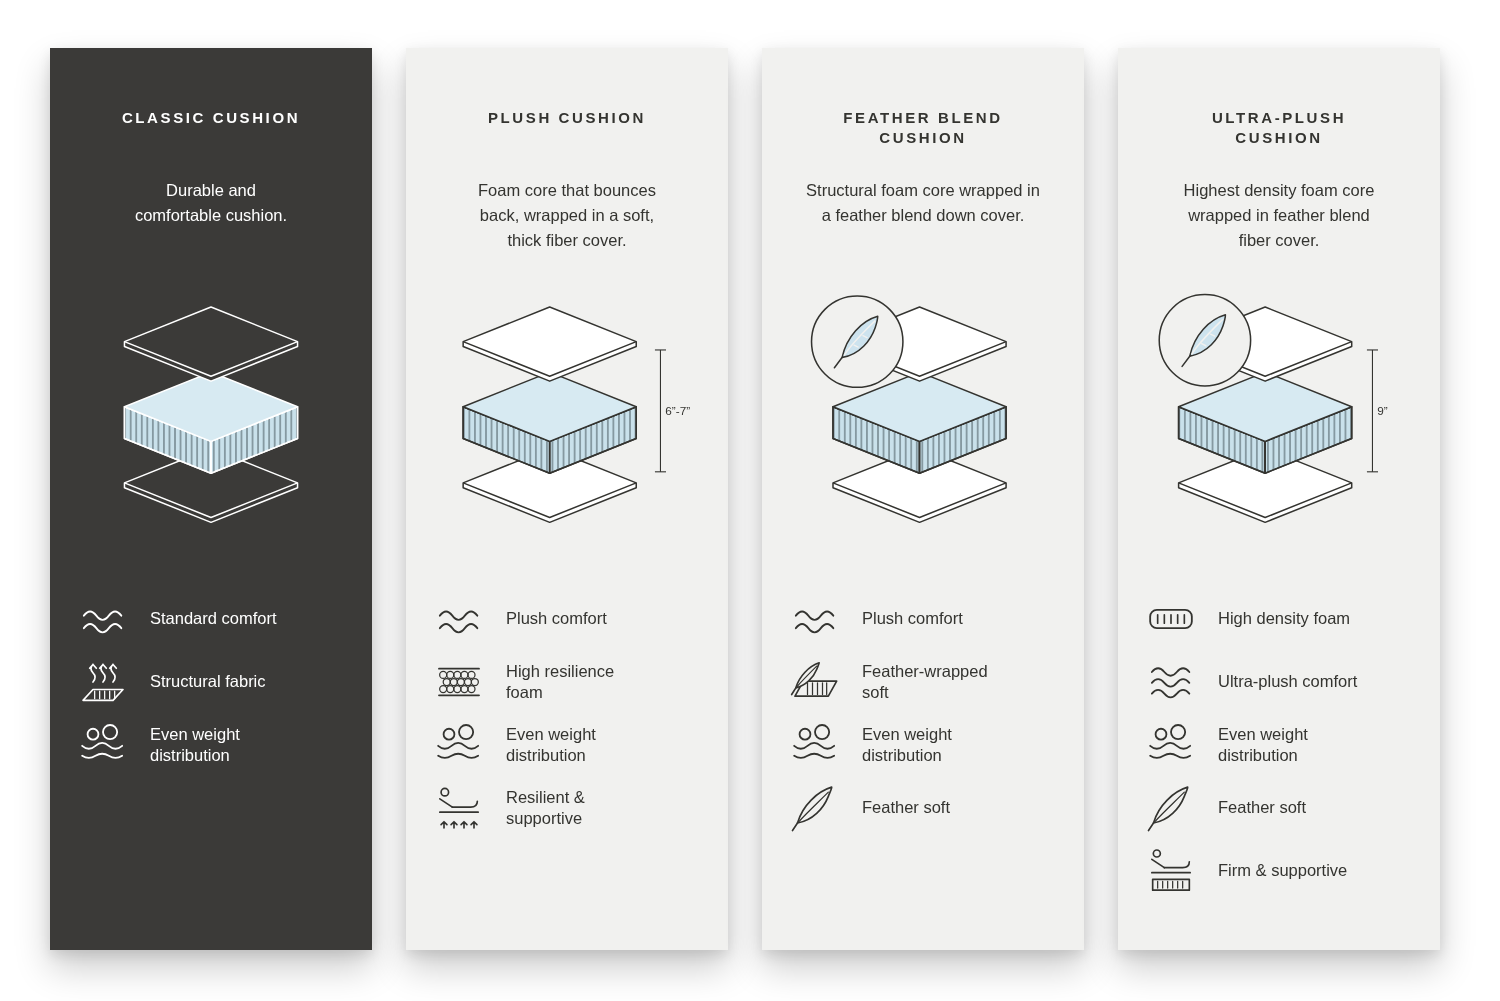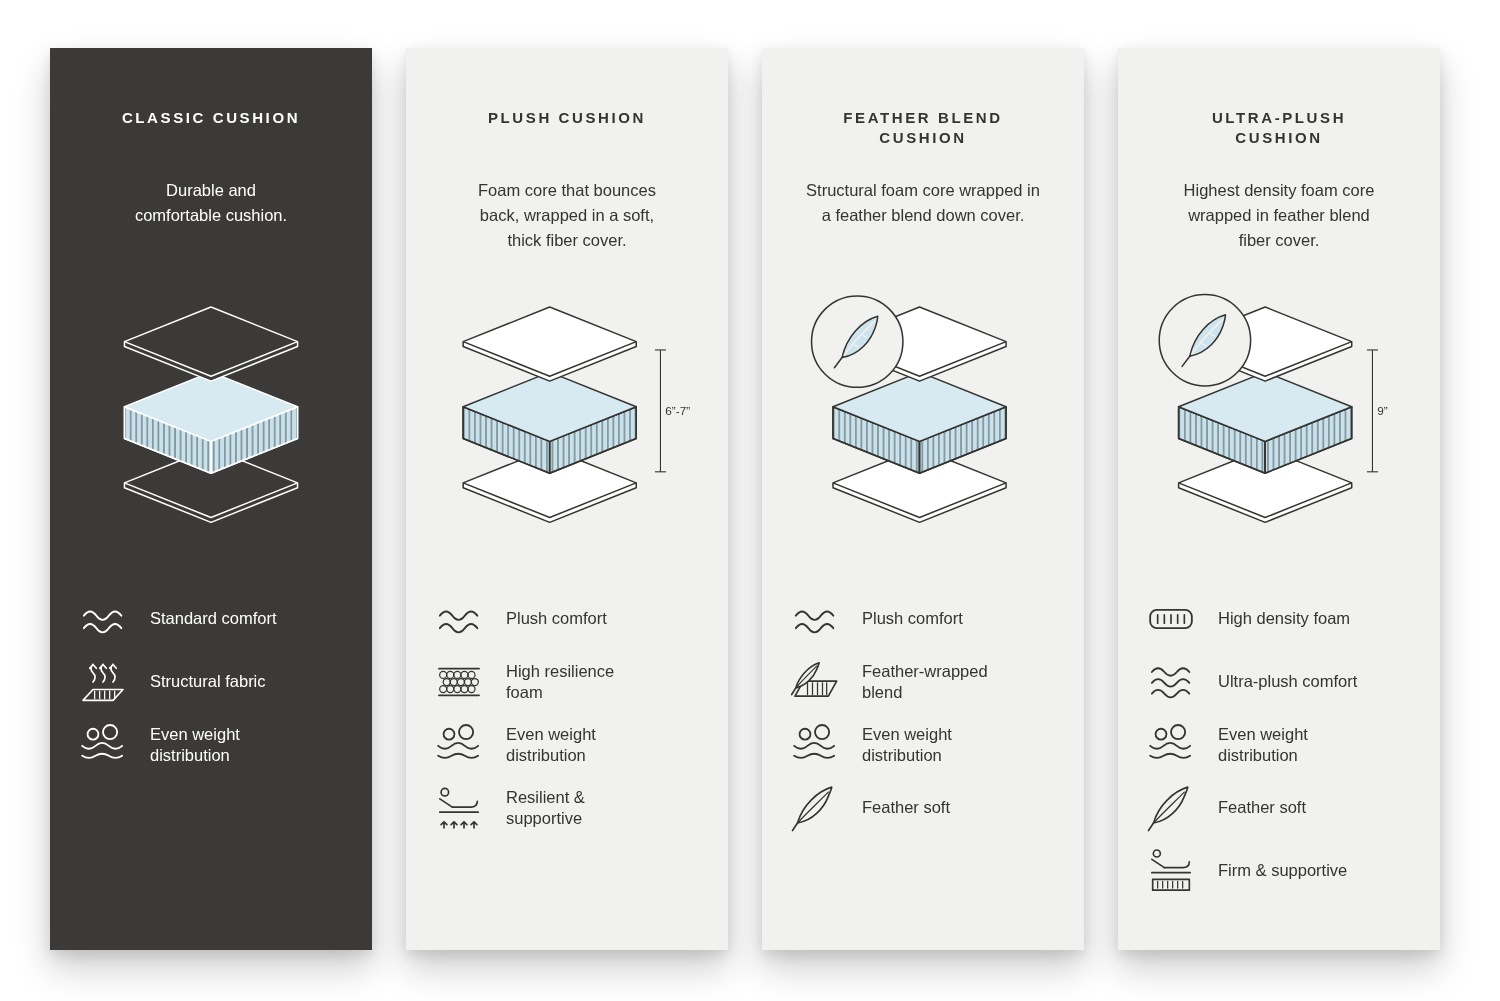--- a/index.html
+++ b/index.html
@@ -272,21 +272,21 @@
           </span>
         <span class="flabel">Plush comfort</span>
       </li>
       <li class="feature">
         <span class="ficon">
             <svg viewBox="0 0 64 60">
               <use href="#i-featherfoam"></use>
             </svg>
           </span>
         <span class="flabel">Feather-wrapped
-blend</span>
+soft</span>
       </li>
       <li class="feature">
         <span class="ficon">
             <svg viewBox="0 0 64 60">
               <use href="#i-weight"></use>
             </svg>
           </span>
         <span class="flabel">Even weight
 distribution</span>
       </li>

